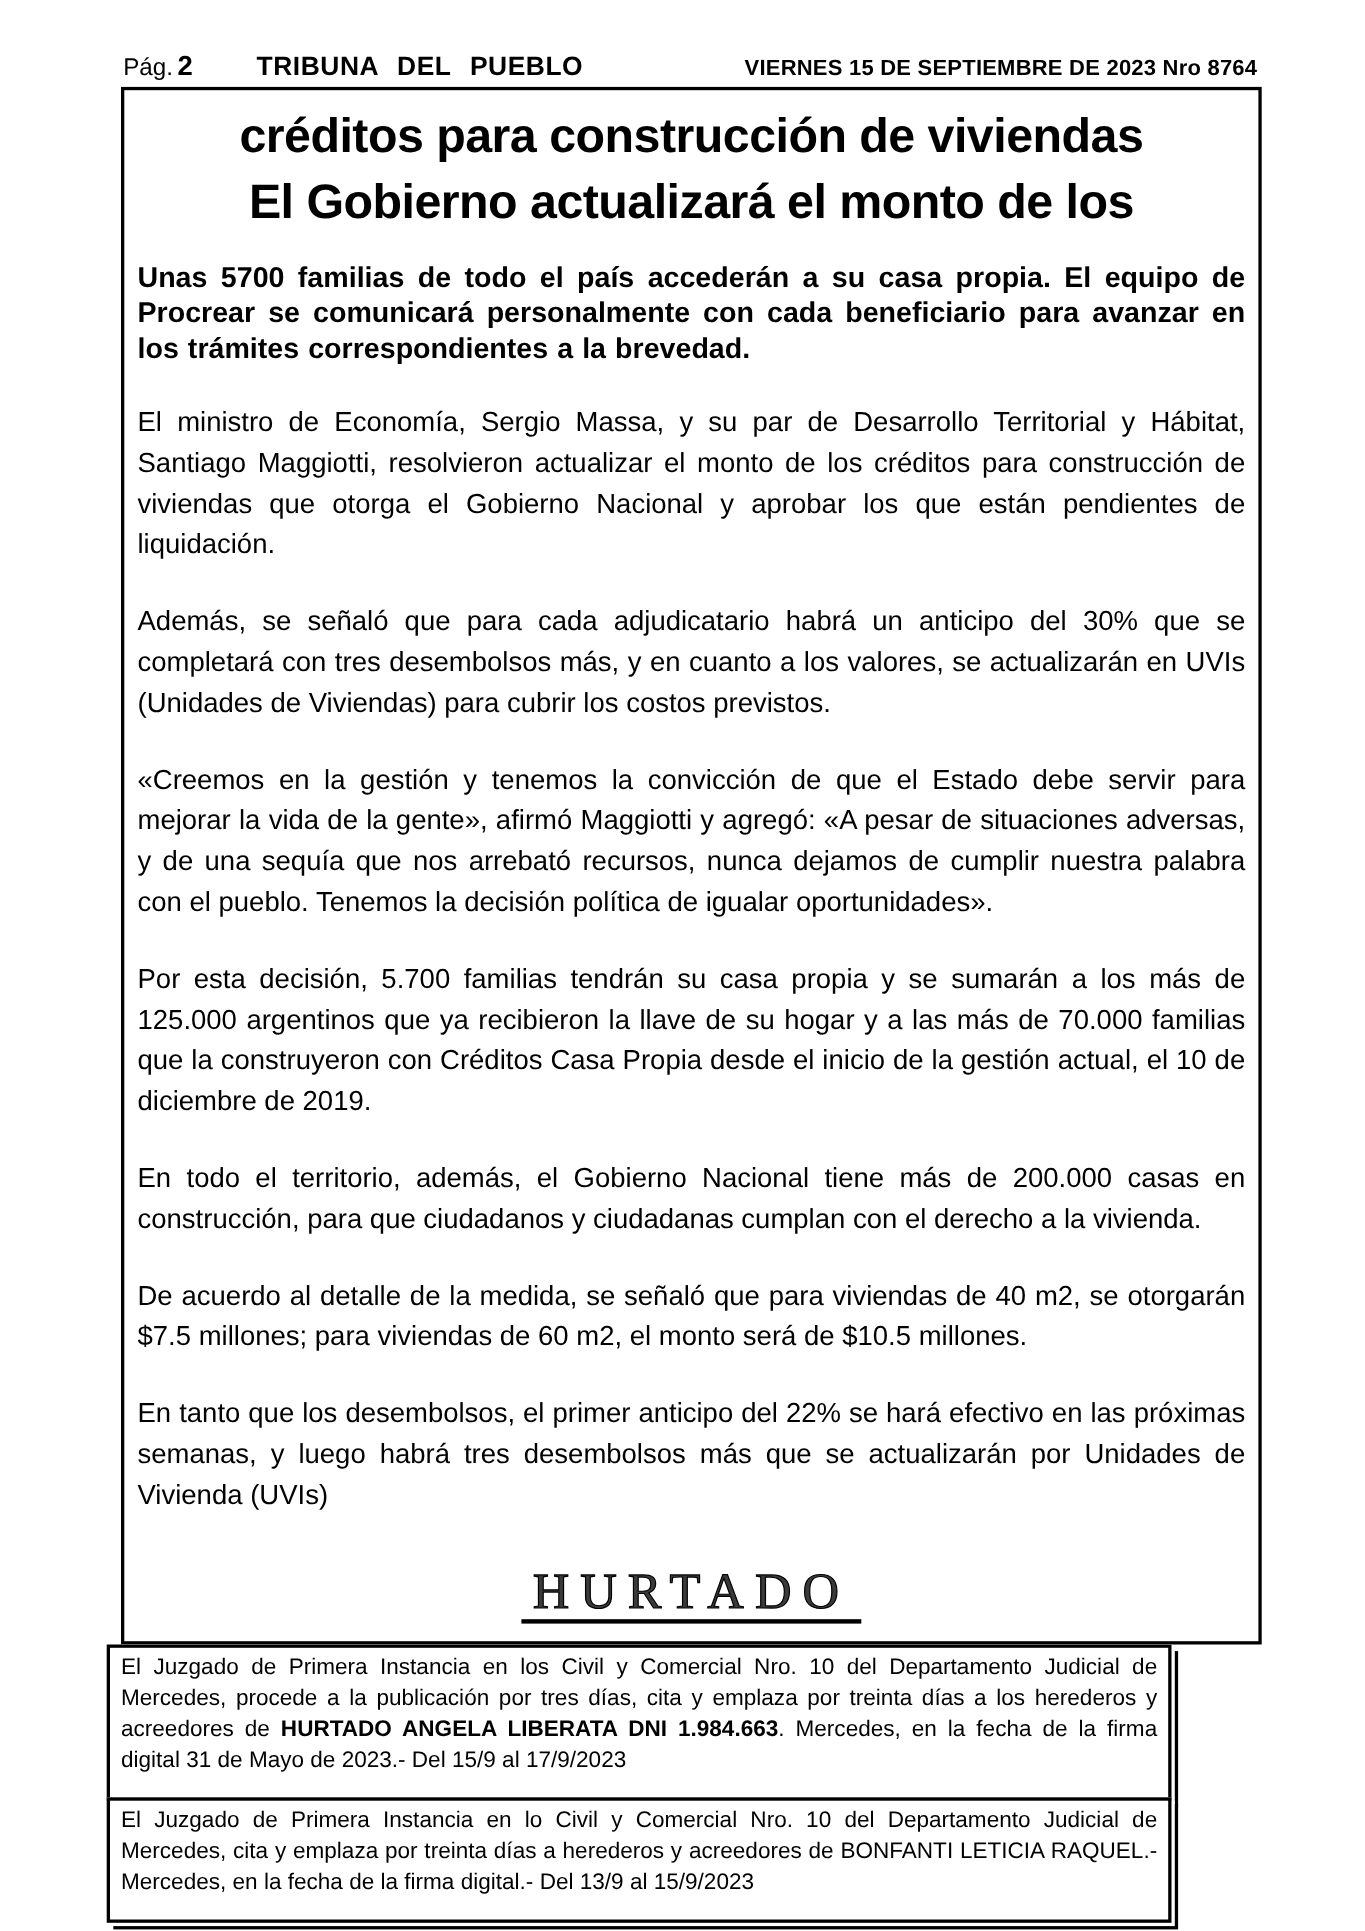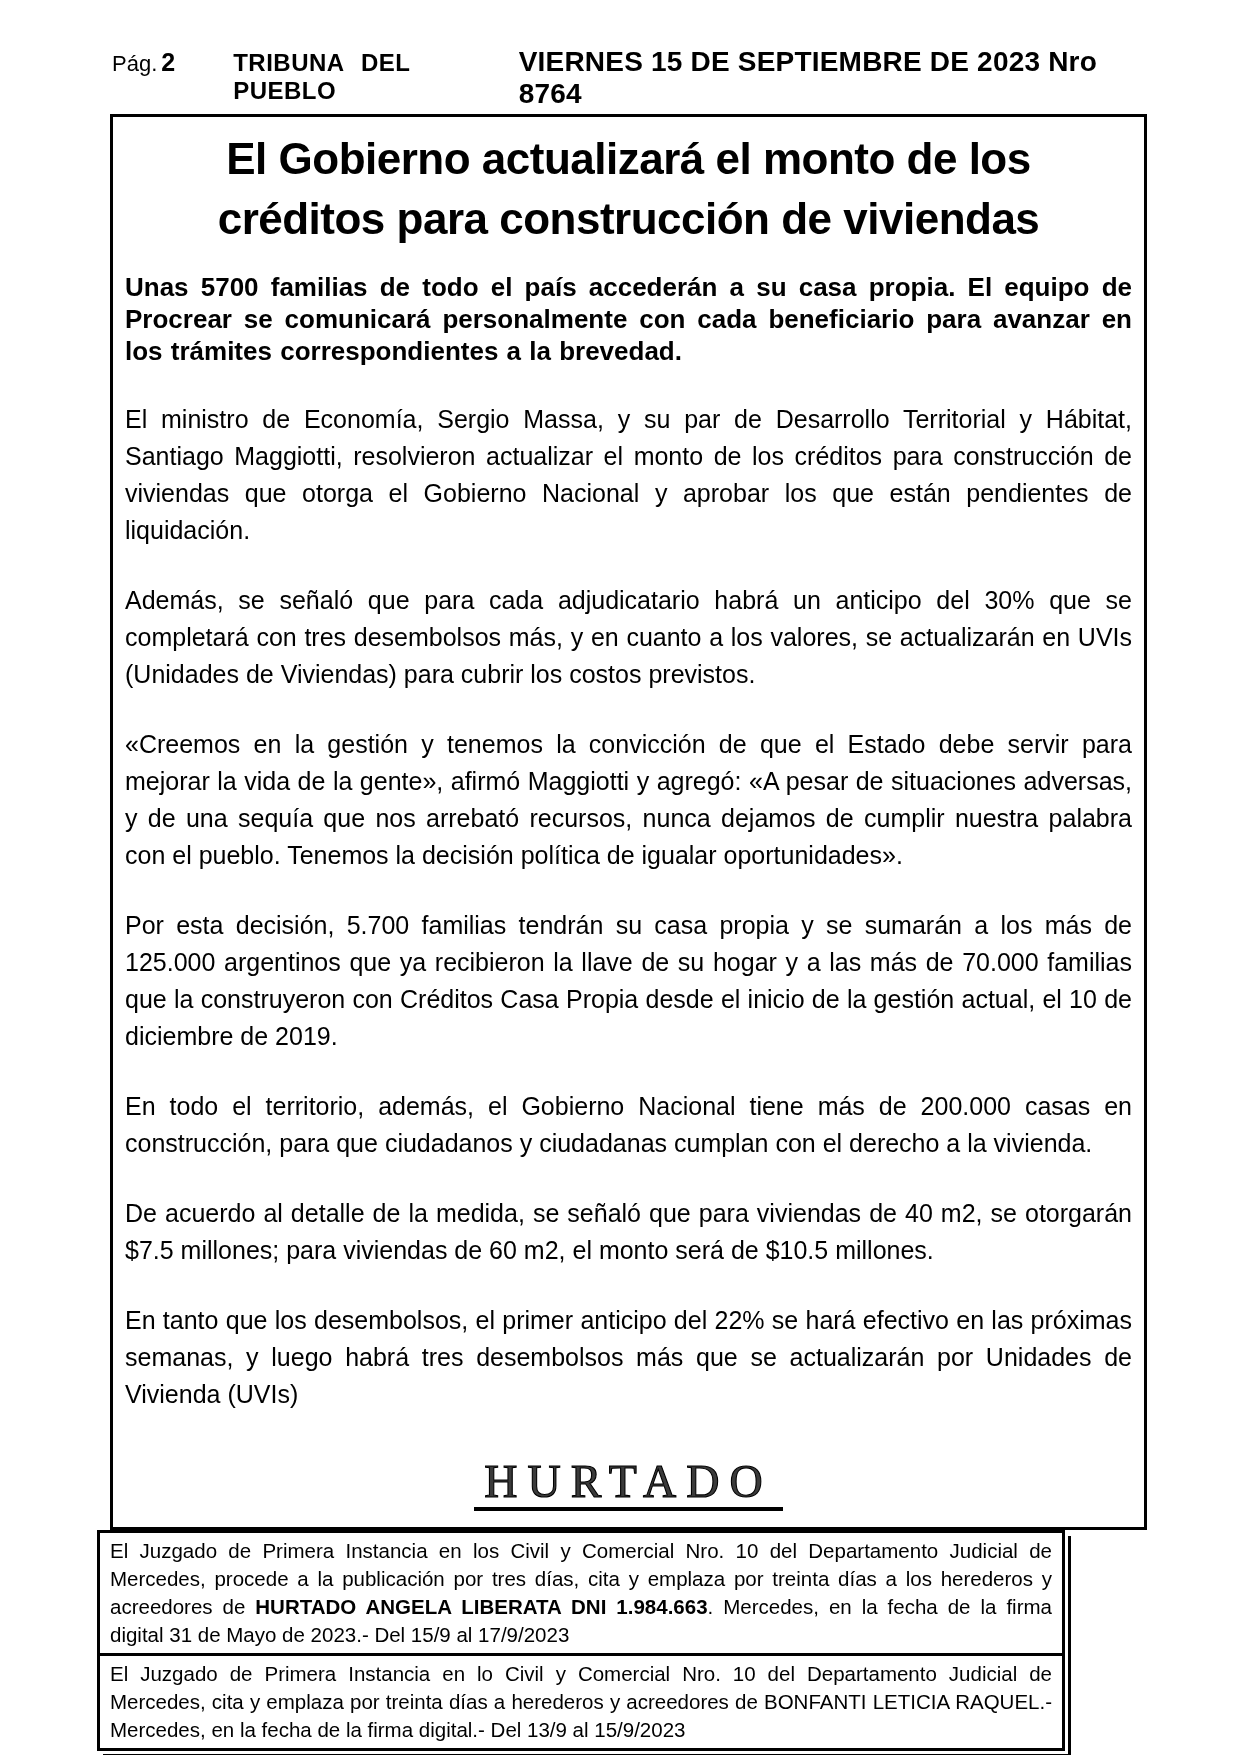--- a/index.html
+++ b/index.html
@@ -31,21 +31,21 @@
   .pagenum .num{font-size:25px;font-weight:bold;margin-left:4px;}
   .masthead{
     font-size:24px;
     font-weight:bold;
     margin-left:58px;
     word-spacing:10px;
     letter-spacing:.5px;
   }
   .issue{
     margin-left:auto;
-    font-size:28px;
+    font-size:20px;
     font-weight:bold;
     letter-spacing:.2px;
   }
 
   
   .article-box{
     border:3px solid var(--ink);
     min-height:1416px;
     padding:6px 12px 12px 12px;
     display:flex;
@@ -92,21 +92,21 @@
     -webkit-text-stroke:1.1px var(--ink);
     border-bottom:4px solid var(--ink);
     padding:0 10px 1px 10px;
   }
 
   
   .edicto-box{
     border:3px solid var(--ink);
     width:968px;
     margin-left:-13px;
-    padding:4px 10px 4px 10px;
+    padding:4px 10px 20px 10px;
     background:var(--paper);
     box-shadow:3px 3px 0 0 var(--paper), 6px 6px 0 0 var(--ink);
   }
   .edicto-box + .edicto-box{
     margin-top:-3px;
   }
   .edicto-text{
     font-size:20.5px;
     line-height:28px;
     text-align:justify;
@@ -122,22 +122,22 @@
   <header class="masthead-row">
     <div class="pagenum">
       <span class="lbl">Pág.</span><span class="num">2</span>
     </div>
     <div class="masthead">TRIBUNA DEL PUEBLO</div>
     <div class="issue">VIERNES 15 DE SEPTIEMBRE DE 2023 Nro 8764</div>
   </header>
 
   <main class="article-box">
     <h1 class="headline">
+      <span class="hl-line">créditos para construcción de viviendas</span>
       <span class="hl-line">El Gobierno actualizará el monto de los</span>
-      <span class="hl-line">créditos para construcción de viviendas</span>
     </h1>
 
     <p class="lede">Unas 5700 familias de todo el país accederán a su casa propia. El equipo de Procrear se comunicará personalmente con cada beneficiario para avanzar en los trámites correspondientes a la brevedad.</p>
 
     <p class="body-par">El ministro de Economía, Sergio Massa, y su par de Desarrollo Territorial y Hábitat, Santiago Maggiotti, resolvieron actualizar el monto de los créditos para construcción de viviendas que otorga el Gobierno Nacional y aprobar los que están pendientes de liquidación.</p>
     <p class="body-par">Además, se señaló que para cada adjudicatario habrá un anticipo del 30% que se completará con tres desembolsos más, y en cuanto a los valores, se actualizarán en UVIs (Unidades de Viviendas) para cubrir los costos previstos.</p>
     <p class="body-par">«Creemos en la gestión y tenemos la convicción de que el Estado debe servir para mejorar la vida de la gente», afirmó Maggiotti y agregó: «A pesar de situaciones adversas, y de una sequía que nos arrebató recursos, nunca dejamos de cumplir nuestra palabra con el pueblo. Tenemos la decisión política de igualar oportunidades».</p>
     <p class="body-par">Por esta decisión, 5.700 familias tendrán su casa propia y se sumarán a los más de 125.000 argentinos que ya recibieron la llave de su hogar y a las más de 70.000 familias que la construyeron con Créditos Casa Propia desde el inicio de la gestión actual, el 10 de diciembre de 2019.</p>
     <p class="body-par">En todo el territorio, además, el Gobierno Nacional tiene más de 200.000 casas en construcción, para que ciudadanos y ciudadanas cumplan con el derecho a la vivienda.</p>
     <p class="body-par">De acuerdo al detalle de la medida, se señaló que para viviendas de 40 m2, se otorgarán $7.5 millones; para viviendas de 60 m2, el monto será de $10.5 millones.</p>

